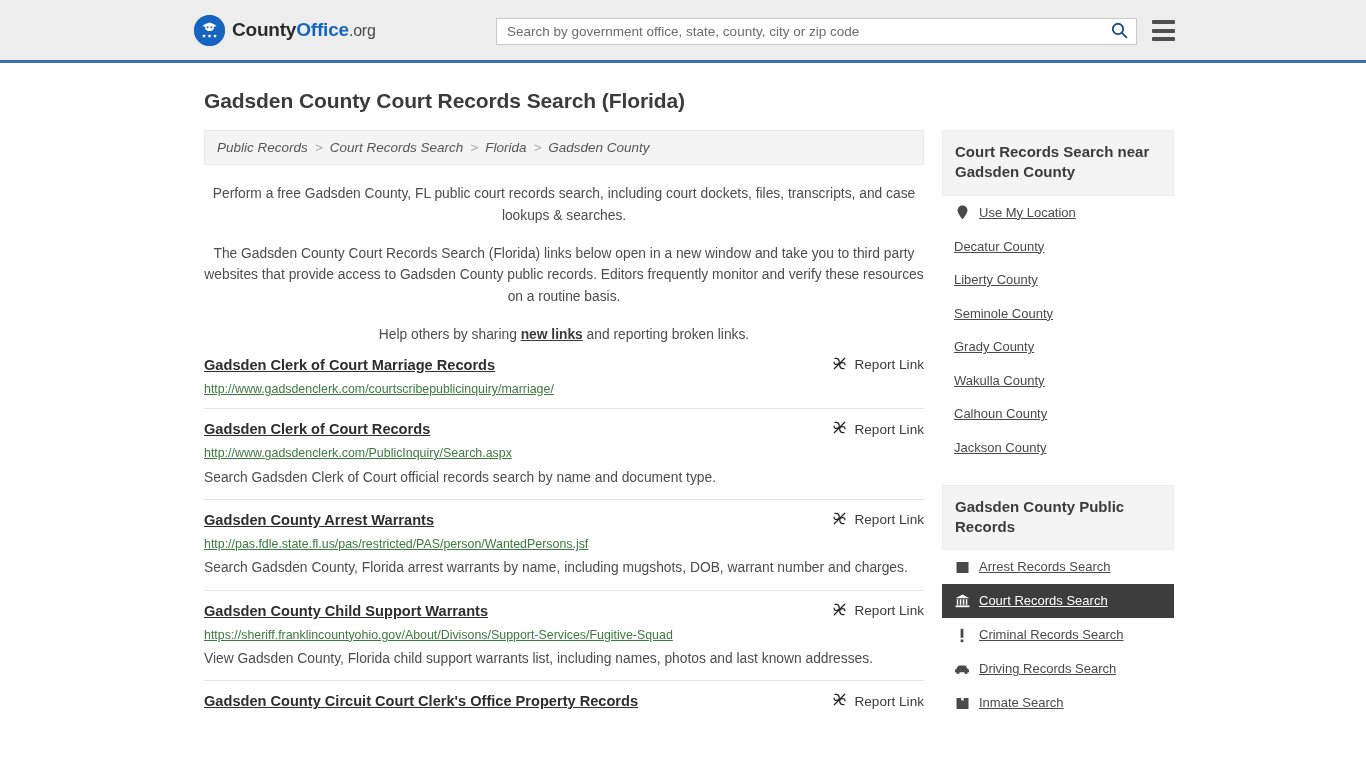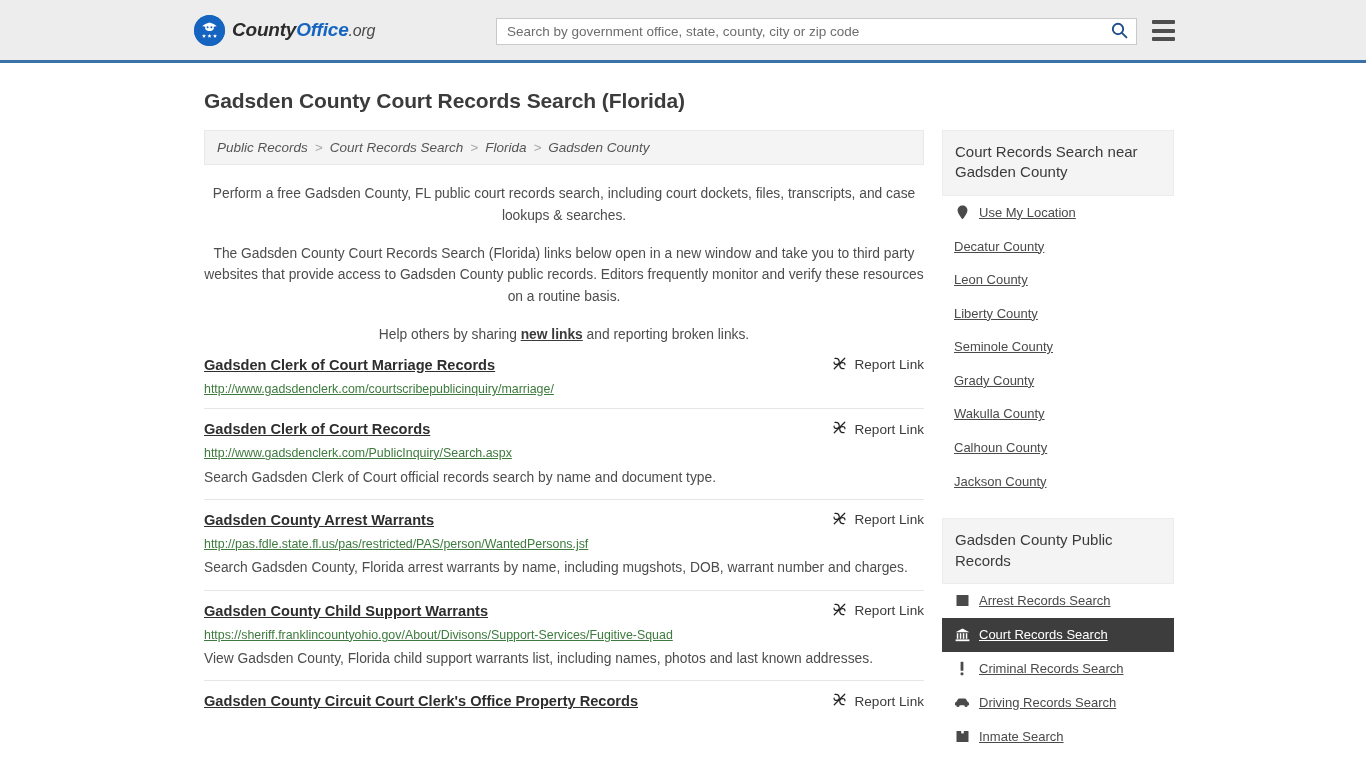--- a/index.html
+++ b/index.html
@@ -21,21 +21,20 @@
     border-bottom: 3px solid #3a72a8;
     display: flex;
     align-items: center;
     position: relative;
   }
   .logo-wrap {
     display: flex;
     align-items: center;
     margin-left: 194px;
     text-decoration: none;
-    font-style: italic;
   }
   .logo-badge {
     width: 31px;
     height: 31px;
     border-radius: 50%;
     background: #1565c0;
     position: relative;
     flex: 0 0 auto;
     overflow: hidden;
   }
@@ -200,21 +199,21 @@
     color: #4d4d4d;
   }
 
   
   .panel { margin-bottom: 20px; }
   .panel-head {
     background: #f4f4f4;
     border: 1px solid #ececec;
     padding: 11px 12px 12px 12px;
     font-size: 15px;
-    font-weight: normal;
+    font-weight: bold;
     color: #3b3b3b;
     line-height: 1.35;
   }
   .panel-list { padding: 0; margin: 0; list-style: none; }
   .panel-list li { margin: 0; }
   .side-link {
     display: flex;
     align-items: center;
     gap: 9px;
     padding: 9px 12px;
@@ -405,25 +404,20 @@
               <span class="lbl">Use My Location</span>
             </a>
           </li>
           <li>
             <a class="side-link no-icon" href="#">
               <span class="lbl">Decatur County</span>
             </a>
           </li>
           <li>
             <a class="side-link no-icon" href="#">
-              <span class="lbl">Leon County</span>
-            </a>
-          </li>
-          <li>
-            <a class="side-link no-icon" href="#">
               <span class="lbl">Liberty County</span>
             </a>
           </li>
           <li>
             <a class="side-link no-icon" href="#">
               <span class="lbl">Seminole County</span>
             </a>
           </li>
           <li>
             <a class="side-link no-icon" href="#">

